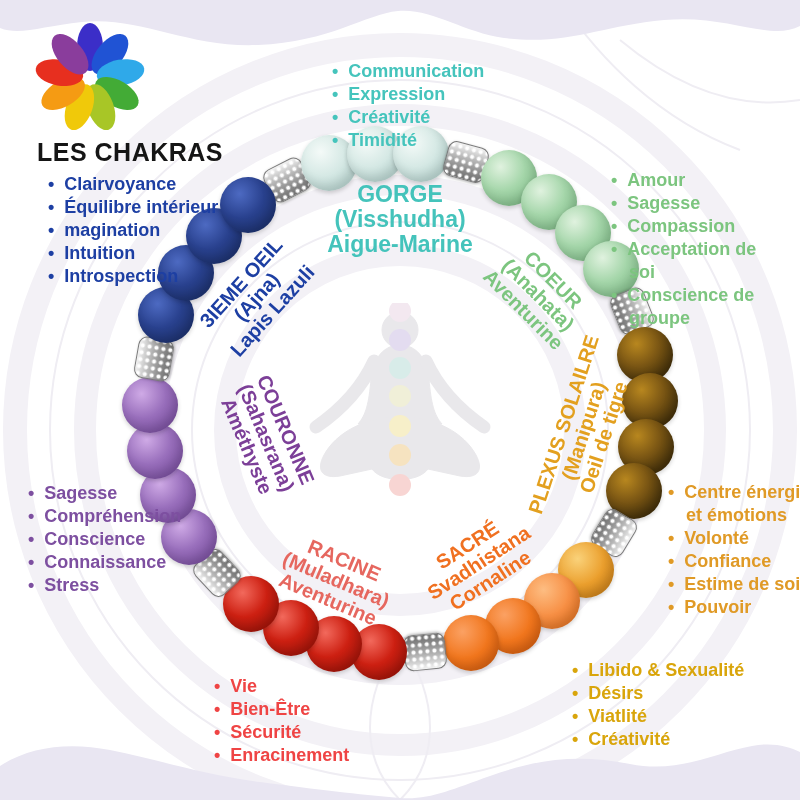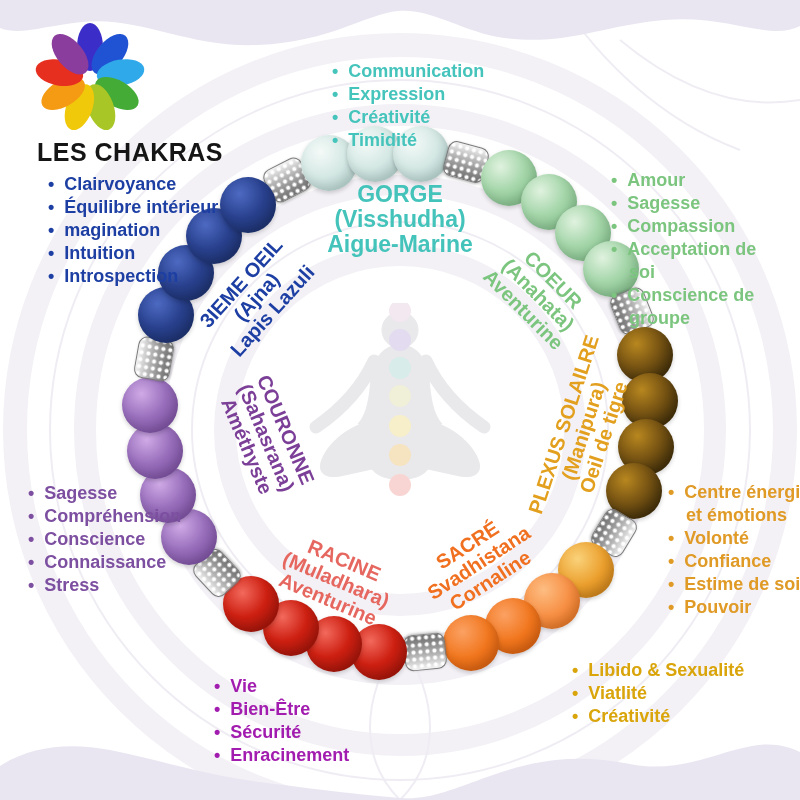--- a/index.html
+++ b/index.html
@@ -205,24 +205,25 @@
     </ul>
   <ul class="traits" id="traits-plexus" style="color: rgb(224, 154, 38);">
       <li>Centre énergies et émotions</li>
       <li>Volonté</li>
       <li>Confiance</li>
       <li>Estime de soi</li>
       <li>Pouvoir</li>
     </ul>
   <ul class="traits" id="traits-sacre" style="color: rgb(217, 165, 11);">
       <li>Libido &amp; Sexualité</li>
+      <li>Désirs</li>
       <li>Viatlité</li>
       <li>Créativité</li>
     </ul>
-  <ul class="traits" id="traits-racine" style="color: #a21caf;">
+  <ul class="traits" id="traits-racine" style="color: #ef4444;">
       <li>Vie</li>
       <li>Bien-Être</li>
       <li>Sécurité</li>
       <li>Enracinement</li>
     </ul>
   <ul class="traits" id="traits-couronne" style="color: rgb(125, 79, 160);">
       <li>Sagesse</li>
       <li>Compréhension</li>
       <li>Conscience</li>
       <li>Connaissance</li>

